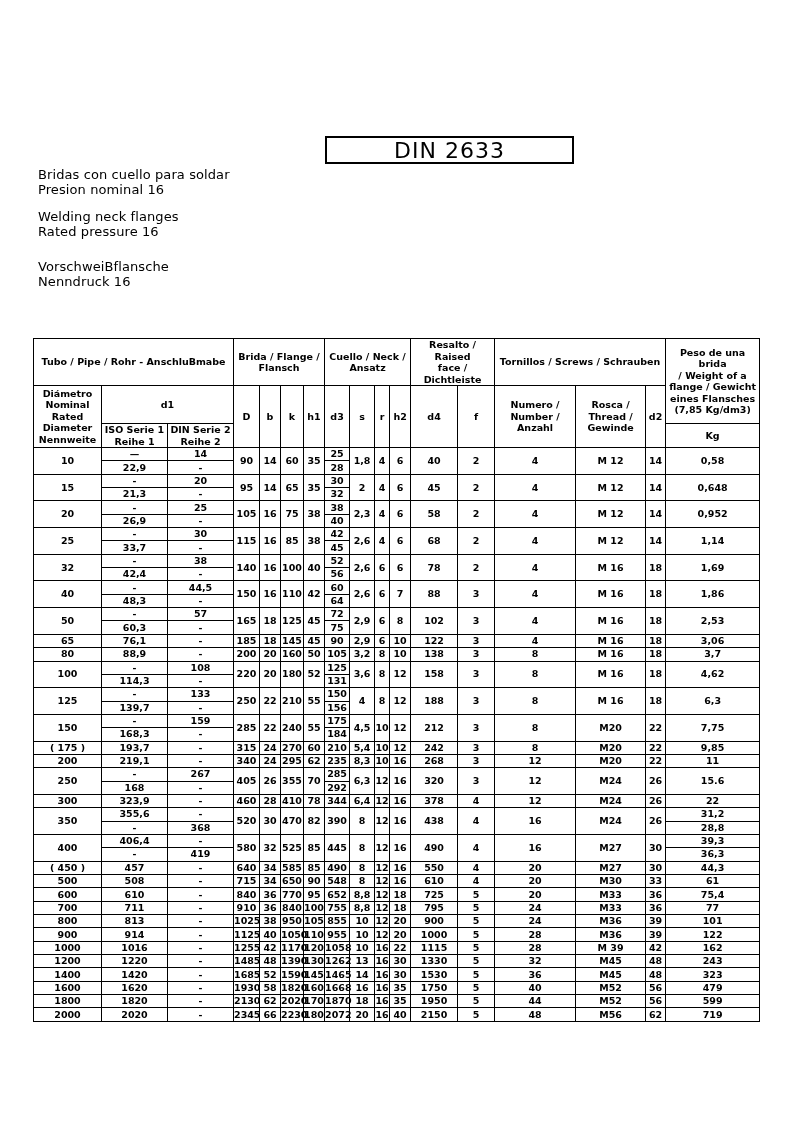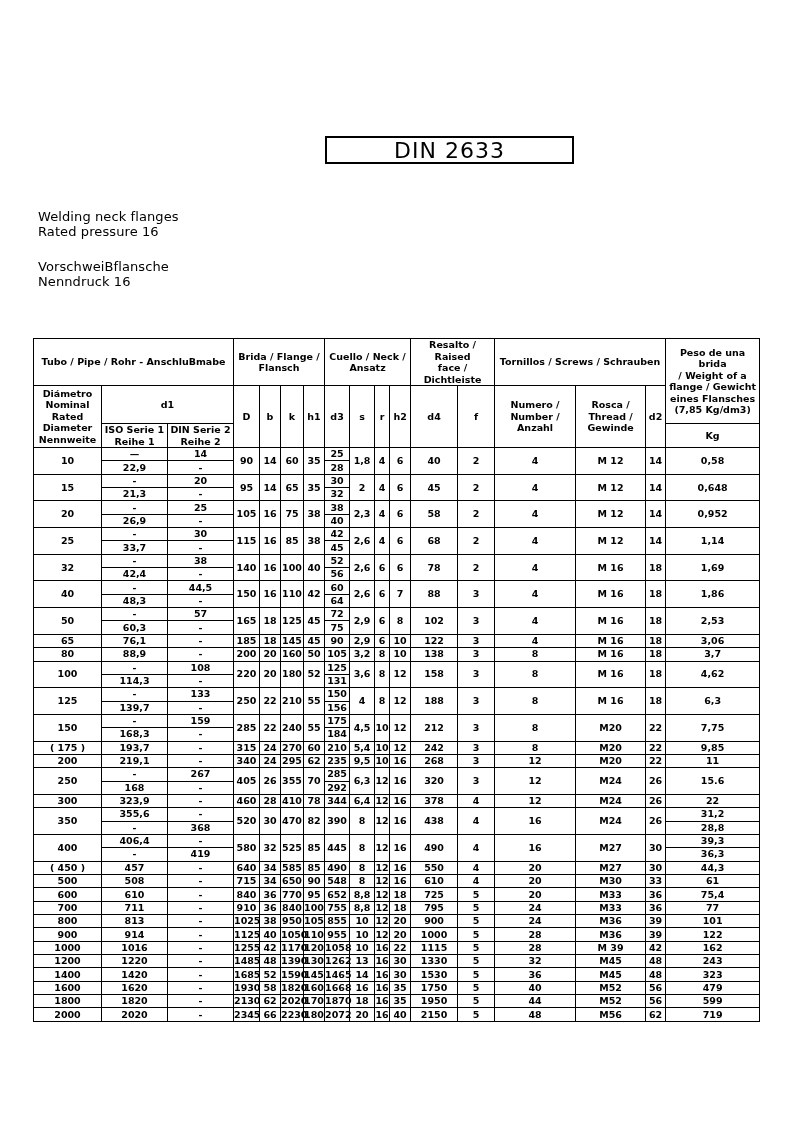--- a/index.html
+++ b/index.html
@@ -94,20 +94,22 @@
   th.dn-head { line-height: 12px; }
   th.peso-head { line-height: 11.5px; }
 </style>
 </head>
 <body>
 
 <div class="page">
 
   <div class="title-box">DIN 2633</div>
 
+  <div class="intro-block" style="top:168px;">Bridas con cuello para soldar
+Presion nominal 16</div>
   <div class="intro-block" style="top:210px;">Welding neck flanges
 Rated pressure 16</div>
   <div class="intro-block" style="top:252px;margin-top:8px;">VorschweiBflansche
 Nenndruck 16</div>
 
 
 
   <table class="flange">
     <colgroup>
       <col style="width:68px">
@@ -478,21 +480,21 @@
         </tr>
         <tr>
           <td>200</td>
           <td>219,1</td>
           <td>-</td>
           <td>340</td>
           <td>24</td>
           <td>295</td>
           <td>62</td>
           <td>235</td>
-          <td>9,5</td>
+          <td>8,3</td>
           <td>10</td>
           <td>16</td>
           <td>268</td>
           <td>3</td>
           <td>12</td>
           <td>M20</td>
           <td>22</td>
           <td>11</td>
         </tr>
         <tr>

